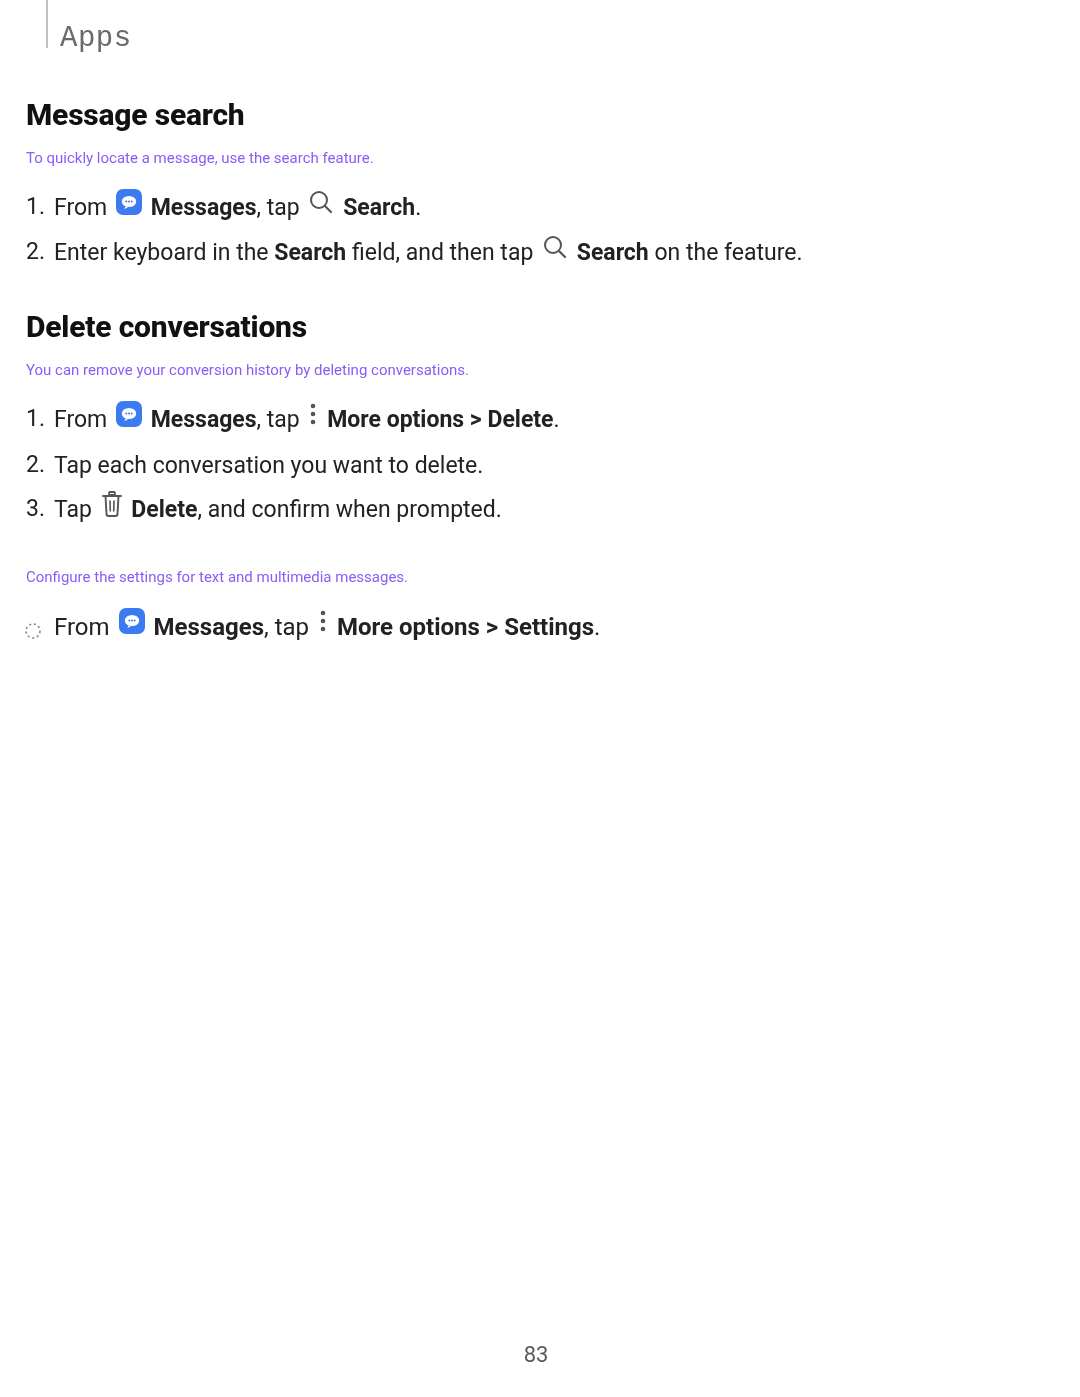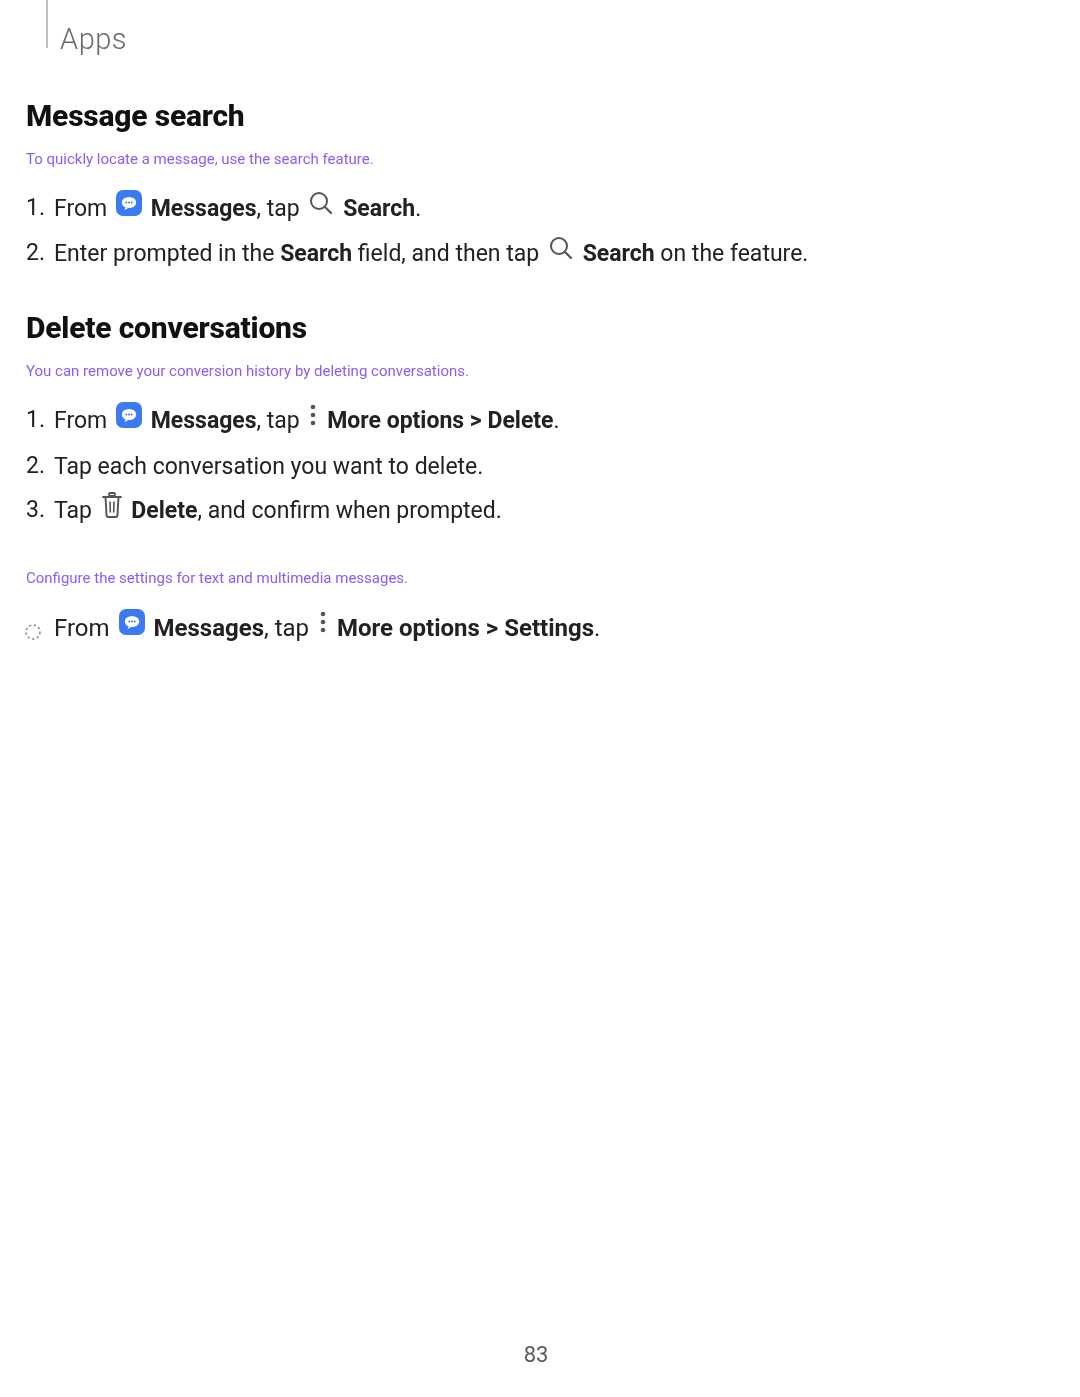--- a/index.html
+++ b/index.html
@@ -11,20 +11,21 @@
       font-family: -apple-system, BlinkMacSystemFont, "Segoe UI", Roboto, Helvetica, Arial, sans-serif;
       background: #ffffff;
       width: 1080px;
       min-height: 1397px;
       padding: 0;
       position: relative;
     }
     .header-container {
       padding-top: 22px;
       padding-left: 60px;
+      font-family: Liberation Mono, monospace;
     }
     .header-rule {
       position: absolute;
       left: 46px;
       top: 0;
       width: 2px;
       height: 48px;
       background: #c0c0c0;
     }
     .header-title {
@@ -136,21 +137,21 @@
               <circle cx="13" cy="12.5" r="1.0" fill="#3b7af0"></circle>
               <circle cx="15.7" cy="12.5" r="1.0" fill="#3b7af0"></circle>
             </svg></span>
         <span class="inline-text bold">Messages</span><span class="inline-text">, tap </span><span class="icon"><svg width="26" height="26" viewBox="0 0 26 26">
               <circle cx="11" cy="11" r="8" fill="none" stroke="#555555" stroke-width="2"></circle>
               <line x1="17" y1="17" x2="23" y2="23" stroke="#555555" stroke-width="2.2" stroke-linecap="round"></line>
             </svg></span>
         <span class="inline-text bold">Search</span><span class="inline-text">.</span>
       </li>
       <li>
-        <span class="inline-text">Enter prompted in the </span><span class="inline-text bold">Search</span><span class="inline-text"> field, and then tap </span><span class="icon"><svg width="26" height="26" viewBox="0 0 26 26">
+        <span class="inline-text">Enter keyboard in the </span><span class="inline-text bold">Search</span><span class="inline-text"> field, and then tap </span><span class="icon"><svg width="26" height="26" viewBox="0 0 26 26">
               <circle cx="11" cy="11" r="8" fill="none" stroke="#555555" stroke-width="2"></circle>
               <line x1="17" y1="17" x2="23" y2="23" stroke="#555555" stroke-width="2.2" stroke-linecap="round"></line>
             </svg></span>
         <span class="inline-text bold">Search</span><span class="inline-text"> on the feature.</span>
       </li>
     </ol>
   </div>
 
   <div class="section-block">
     <h2 class="section-heading">Delete conversations</h2>

